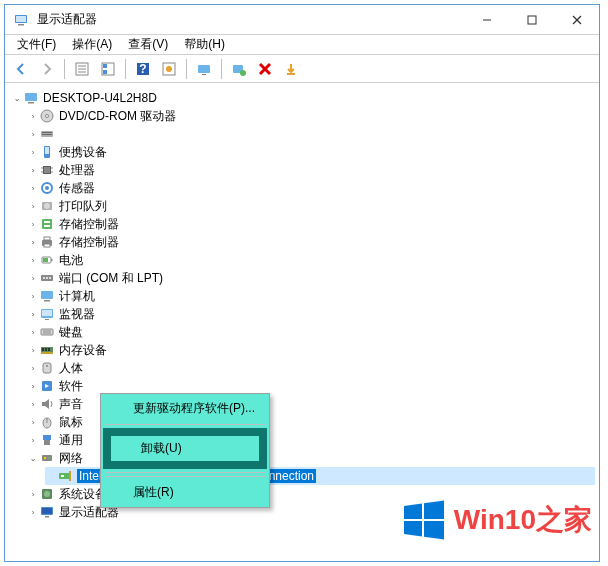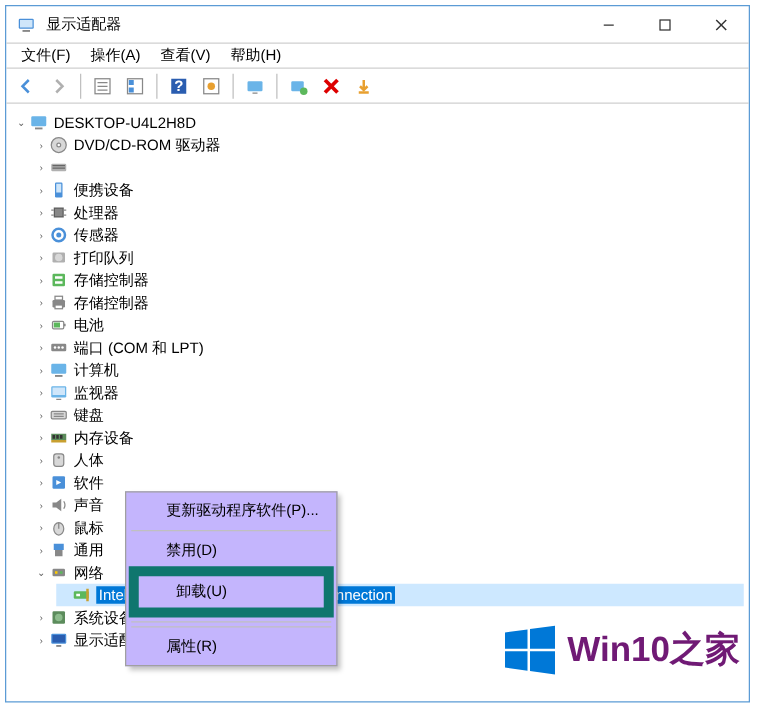--- a/index.html
+++ b/index.html
@@ -26,29 +26,29 @@
   .tree { padding: 6px 4px 4px 4px; overflow: auto; position: relative; }
   .node { display: flex; align-items: center; height: 18px; padding: 0; user-select: none; }
   .twisty { width: 12px; height: 12px; display: flex; align-items: center; justify-content: center; font-size: 8px; color: #606060; }
   .nodeicon { width: 16px; height: 16px; margin: 0 4px 0 0; display: flex; align-items: center; justify-content: center; }
   .lbl { white-space: nowrap; }
   .children { padding-left: 18px; }
   .sel .lbl { background: #0078d7; color: #fff; padding: 0 2px; }
   .sel { background: #cde8ff; }
 
   
-  .ctxmenu { position: absolute; top: 393px; left: 100px; width: 170px; background: #c4b5fd; border: 1px solid #a0a0a0; box-shadow: 3px 3px 4px rgba(0,0,0,0.25); padding: 2px; z-index: 5; }
+  .ctxmenu { position: absolute; top: 393px; left: 100px; width: 170px; background: #5eead4; border: 1px solid #a0a0a0; box-shadow: 3px 3px 4px rgba(0,0,0,0.25); padding: 2px; z-index: 5; }
   .ctxitem { padding: 4px 8px 4px 30px; position: relative; }
   .ctxsep { height: 1px; background: #c0c0c0; margin: 3px 2px; }
   .redbox { border: 8px solid #0f766e; }
 
   
   .wm { position: absolute; right: 16px; bottom: 24px; display: flex; align-items: center; gap: 8px; z-index: 3; }
   .wm-text { text-align: left; }
-  .wm-title { font-size: 28px; font-weight: 600; color: #701a75; }
+  .wm-title { font-size: 28px; font-weight: 600; color: #ef4444; }
   .wm-url { font-size: 11px; color: #888; margin-top: -2px; }
   .winlogo { width: 44px; height: 44px; }
 
   
   .ic { width: 16px; height: 16px; }
 </style>
 </head>
 <body>
 
 <div class="window">
@@ -419,21 +419,20 @@
           <span class="lbl">显示适配器</span>
         </div>
       </div>
   </div>
 
 </div>
 
 <div class="ctxmenu">
   <div class="ctxitem">更新驱动程序软件(P)...</div>
   <div class="ctxsep"></div>
-  <div class="ctxitem">禁用(D)</div>
   <div class="ctxitem redbox">卸载(U)</div>
   <div class="ctxsep"></div>
   <div class="ctxsep"></div>
   <div class="ctxitem" style="font-weight:normal">属性(R)</div>
 </div>
 
 <div class="wm">
   <svg class="winlogo" viewBox="0 0 44 44">
     <path fill="#0078d7" d="M2 8 L20 5.5 L20 21 L2 21 Z"></path>
     <path fill="#0078d7" d="M22 5.2 L42 2.5 L42 21 L22 21 Z"></path>

